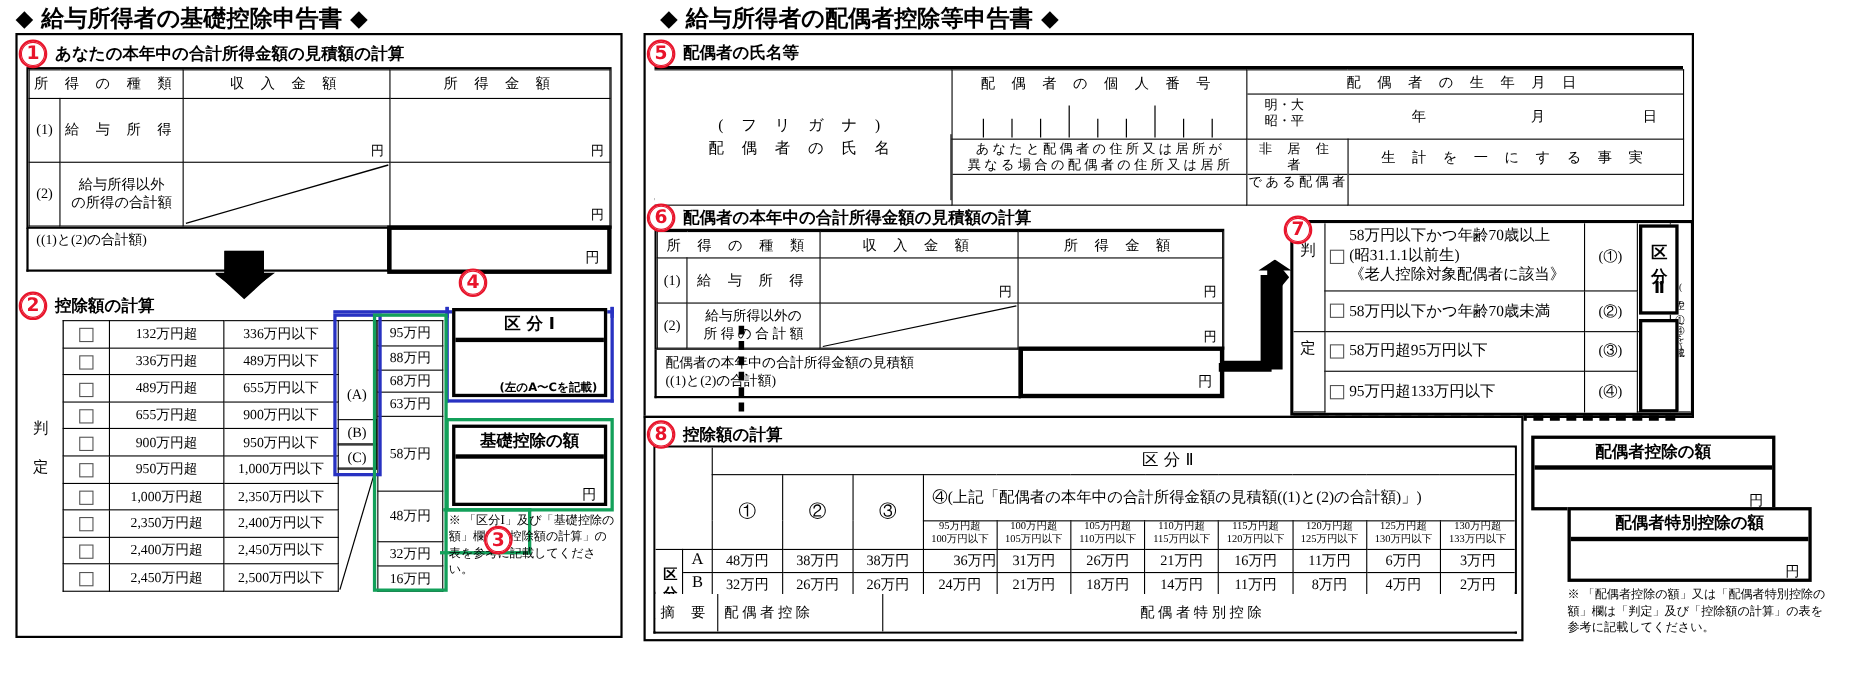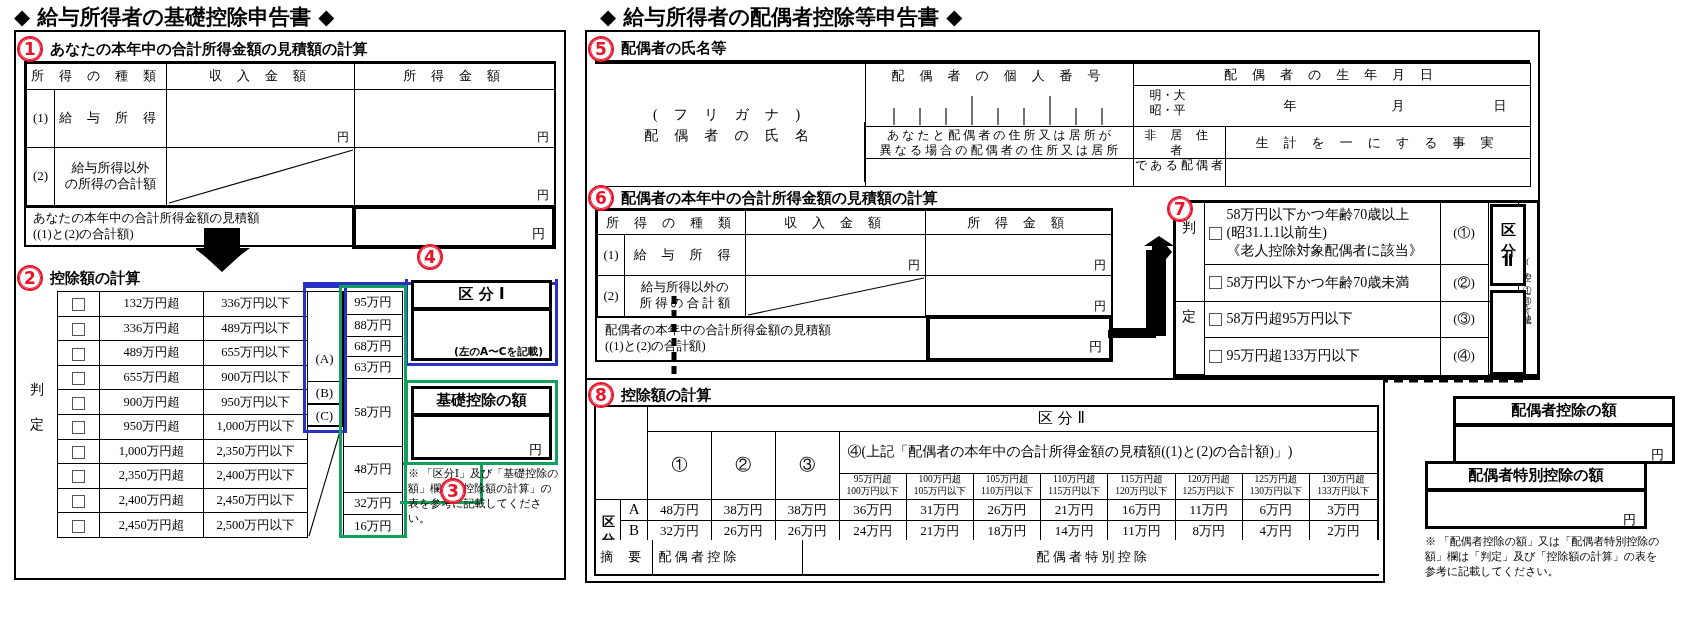--- a/index.html
+++ b/index.html
@@ -125,21 +125,20 @@
               <div class="cellrel">
                 <span class="yen">円</span>
               </div>
             </td>
         </tr>
       </tbody>
     </table>
   </div>
 
   <div class="abs" style="left:24px;top:207px;width:330px;height:40px;border:2px solid #000;border-top:none;padding:3px 0 0 7px;font-size:12.5px;line-height:1.3;">
-    <div>あなたの本年中の合計所得金額の見積額</div>
     <div>((1)と(2)の合計額)</div>
   </div>
 
   <div class="abs" style="left:352px;top:205px;width:204px;height:44px;border:4px solid #000;">
     <div class="cellrel" style="height:100%;">
         <span class="yen" style="font-size:13px;right:7px;bottom:2px;">円</span>
       </div>
   </div>
 
   <svg class="abs" style="left:196px;top:226px;" width="60" height="45">
@@ -607,21 +606,21 @@
             </td>
           </tr>
           <tr style="height: 21px;">
             <td rowspan="3" style="border-left: none;">
               <div class="vert gothic" style="font-size:13px;margin:0 auto;">区 分 Ⅰ</div>
             </td>
             <td style="font-size: 15px;">A</td>
             <td style="font-size: 13px;">48万円</td>
             <td style="font-size: 13px;">38万円</td>
             <td style="font-size: 13px;">38万円</td>
-            <td style="font-size: 13px;">36万円</td>
+            <td style="font-size: 13px; text-align: right;">36万円</td>
             <td style="font-size: 13px;">31万円</td>
             <td style="font-size: 13px;">26万円</td>
             <td style="font-size: 13px;">21万円</td>
             <td style="font-size: 13px;">16万円</td>
             <td style="font-size: 13px;">11万円</td>
             <td style="font-size: 13px;">6万円</td>
             <td style="font-size: 13px; border-right: none;">3万円</td>
           </tr>
           <tr style="height: 21px;">
             <td style="font-size: 15px;">B</td>
@@ -665,21 +664,21 @@
       <tbody>
         <tr>
           <td style="border-left:none;border-top:none;border-bottom:none;font-size:13px;" class="sp">摘 要</td>
           <td style="border-top:none;border-bottom:none;font-size:13px;text-align:left;padding-left:6px;">配 偶 者 控 除</td>
           <td style="border-top:none;border-bottom:none;border-right:none;font-size:13px;">配 偶 者 特 別 控 除</td>
         </tr>
       </tbody>
     </table>
   </div>
 
-  <div class="abs bigbox" style="left:1453px;top:396px;width:222px;height:68px;">
+  <div class="abs bigbox" style="left:1392px;top:396px;width:222px;height:68px;">
     <div class="hd">配偶者控除の額</div>
     <div class="bd" style="height:38px;">
       <span class="yen" style="font-size:13px;right:8px;bottom:1px;">円</span>
     </div>
   </div>
   <div class="abs bigbox" style="left:1425px;top:461px;width:222px;height:68px;">
     <div class="hd">配偶者特別控除の額</div>
     <div class="bd" style="height:38px;">
       <span class="yen" style="font-size:13px;right:8px;bottom:1px;">円</span>
     </div>

